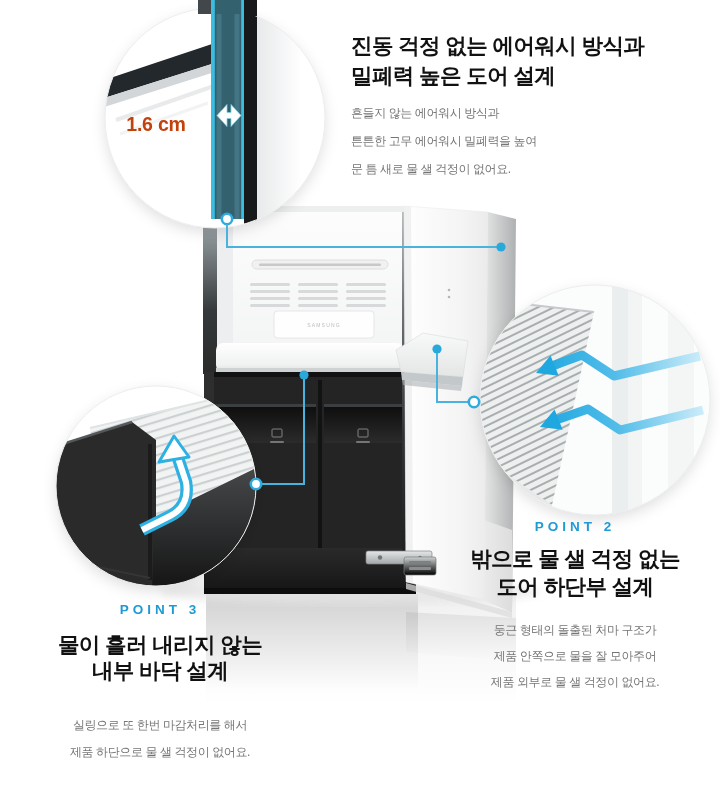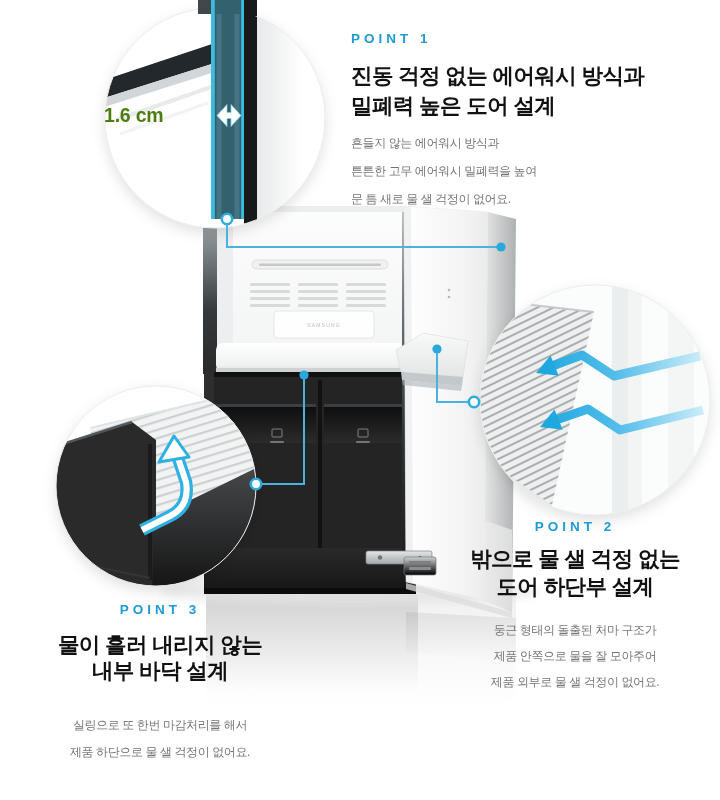--- a/index.html
+++ b/index.html
@@ -1,21 +1,21 @@
 <!DOCTYPE html>
 <html><head>
 <meta charset="utf-8">
 <style>
   html,body{margin:0;padding:0;background:#fff;}
   .stage{position:relative;width:720px;height:800px;background:#ffffff;overflow:hidden;
          font-family:"Liberation Sans","DejaVu Sans",sans-serif;}
   .stage svg{position:absolute;left:0;top:0;z-index:1;}
   .txt{position:absolute;z-index:5;}
-  .measure{left:104px;top:104px;width:104px;text-align:left;
-           font-size:19.5px;font-weight:700;color:#4d7c0f;letter-spacing:-0.2px;}
+  .measure{left:104px;top:113px;width:104px;text-align:center;
+           font-size:19.5px;font-weight:700;color:#c2410c;letter-spacing:-0.2px;}
   .point{position:absolute;z-index:5;}
   .plabel{font-size:13.5px;font-weight:700;letter-spacing:4px;color:#1E9AD5;line-height:16px;}
   .tl{font-weight:700;color:#111111;font-size:21.5px;letter-spacing:-0.6px;}
   .bl{color:#757575;font-size:12px;letter-spacing:-0.4px;}
   .p1{left:351px;top:31px;width:340px;text-align:left;}
   .p1 .plabel{margin-bottom:14px;}
   .p1 .tl{line-height:30px;}
   .p1 .ptitle{margin-bottom:8px;}
   .p1 .bl{line-height:28px;}
   .p2{left:425px;top:519px;width:300px;text-align:center;}
@@ -315,21 +315,20 @@
   <g>
     <circle cx="304" cy="375" r="4.6" fill="#29a8dc"></circle>
     <polyline points="304,379 304,484 261,484" stroke="#49B2DE" stroke-width="2" fill="none"></polyline>
     <circle cx="256" cy="484" r="5.2" fill="#ffffff" stroke="#2fabde" stroke-width="2.6"></circle>
   </g>
 </svg>
 
 <div class="txt measure">1.6 cm</div>
 
 <section class="point p1">
-  <div class="plabel">POINT 1</div>
   <div class="ptitle">
     <div class="tl">진동 걱정 없는 에어워시 방식과</div>
     <div class="tl">밀폐력 높은 도어 설계</div>
   </div>
   <div class="pbody">
     <div class="bl">흔들지 않는 에어워시 방식과</div>
     <div class="bl">튼튼한 고무 에어워시 밀폐력을 높여</div>
     <div class="bl">문 틈 새로 물 샐 걱정이 없어요.</div>
   </div>
 </section>

